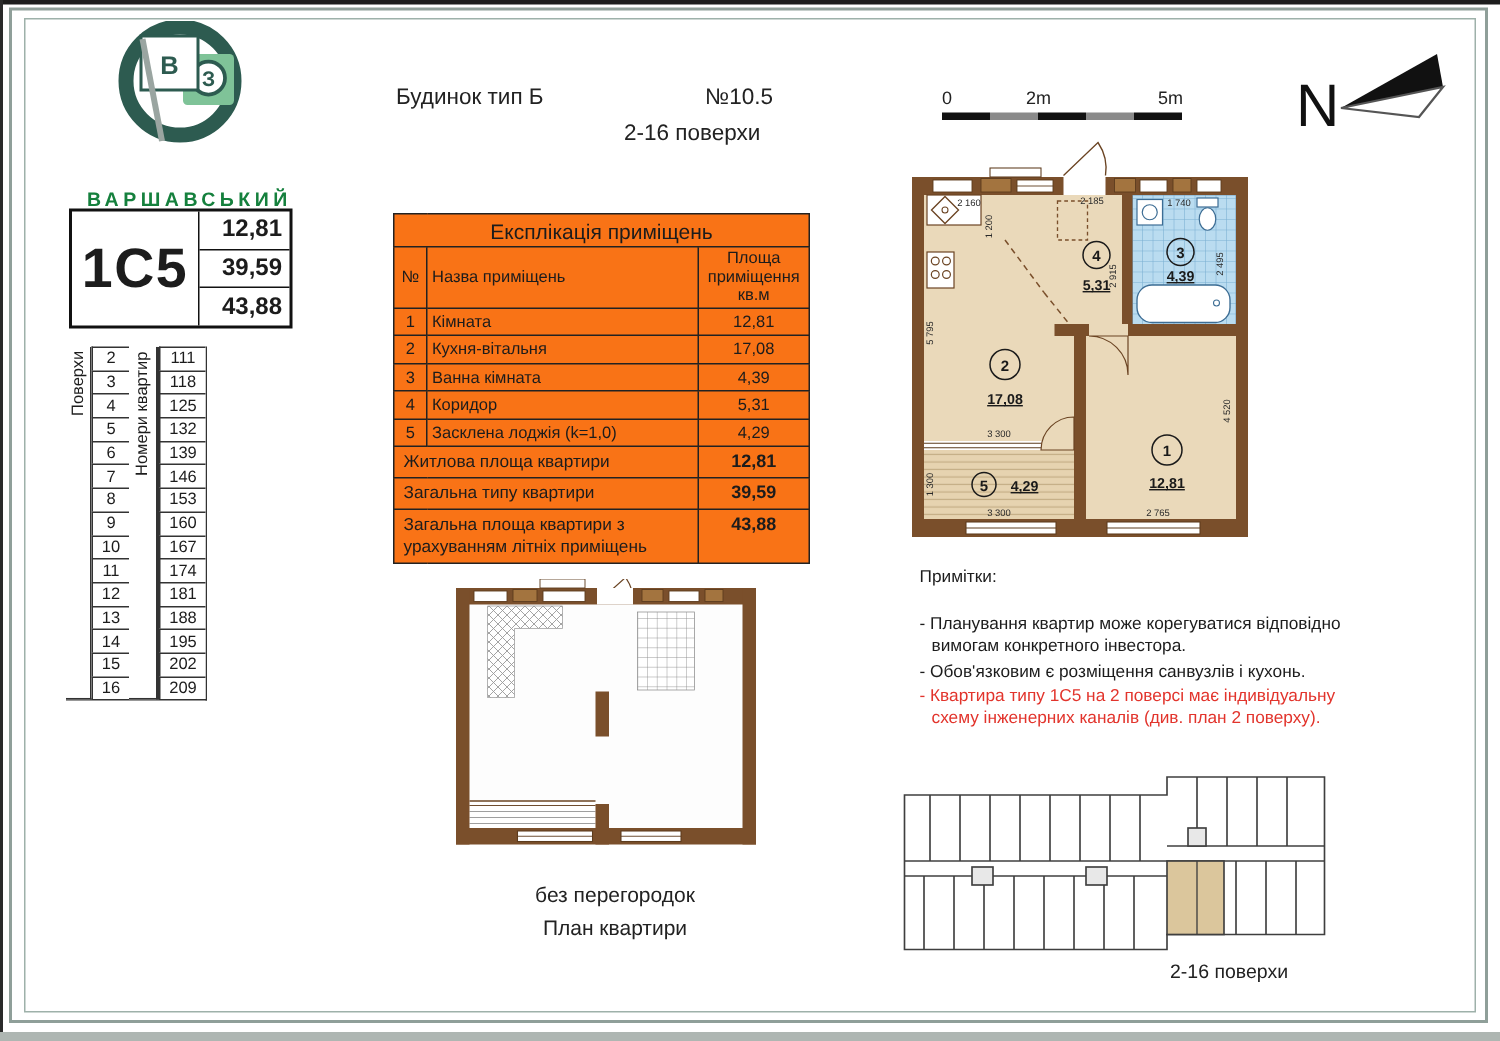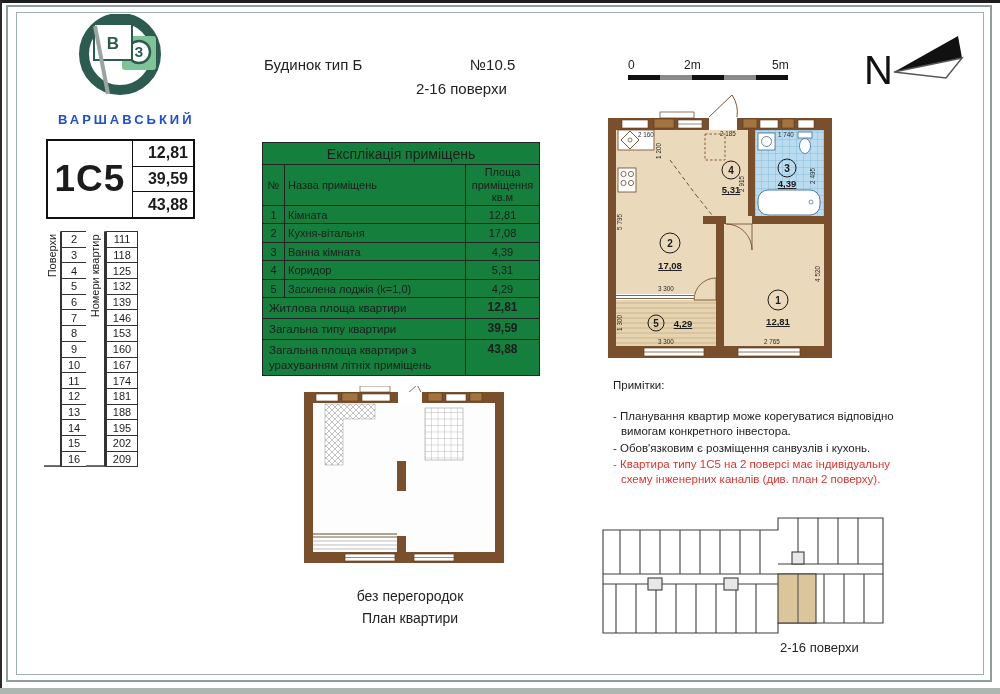--- a/index.html
+++ b/index.html
@@ -14,21 +14,21 @@
   .edge-left{position:absolute;left:0;top:0;width:2px;height:694px;background:#2a2a2a;}
   .edge-bottom{position:absolute;left:0;top:688px;width:1000px;height:6px;background:#aeb6b2;}
   
   .frame-outer{position:absolute;left:6px;top:5px;right:8px;bottom:12px;border:2px solid #8f9f99;}
   .frame-inner{position:absolute;left:16px;top:12px;right:16px;bottom:19px;border:1px solid #9eb1aa;}
 
   .abs{position:absolute;}
 
   
   .logo-wrap{left:58px;top:14px;width:130px;text-align:center;}
-  .brand{margin-top:8px;font-size:13px;font-weight:bold;letter-spacing:3px;color:#1d4ed8;}
+  .brand{margin-top:20px;font-size:13px;font-weight:bold;letter-spacing:3px;color:#15803d;}
 
   
   .unit-card{left:46px;top:139px;width:149px;height:80px;border:2px solid #111;display:flex;background:#fff;}
   .unit-code{width:85px;border-right:1.5px solid #111;display:flex;align-items:center;justify-content:center;
     font-size:37px;font-weight:bold;letter-spacing:1px;}
   .unit-vals{flex:1;display:flex;flex-direction:column;}
   .unit-vals div{flex:1;display:flex;align-items:center;justify-content:flex-end;padding-right:5px;
     font-size:16px;font-weight:bold;border-bottom:1.5px solid #111;}
   .unit-vals div:last-child{border-bottom:none;}
 
@@ -38,21 +38,21 @@
   .fg-cell{border-left:1px solid #333;border-top:1px solid #333;display:flex;align-items:center;justify-content:center;background:#fff;}
   .fg-vlabel{grid-row:1 / span 15;writing-mode:vertical-rl;transform:rotate(180deg);
     display:flex;align-items:center;justify-content:flex-end;padding-bottom:0;font-size:11px;}
   .fg-vlabel span{padding:3px 2px;}
   .fg-v2{border-left:2px solid #333;}
 
   
   .hdr{font-size:15px;color:#222;}
 
   
-  .expl{left:262px;top:142px;border-collapse:collapse;background:#15803d;}
+  .expl{left:262px;top:142px;border-collapse:collapse;background:#f97316;}
   .expl td{border:1px solid #222;font-size:11px;padding:1px 3px;vertical-align:middle;}
   .expl .ttl{font-size:14px;text-align:center;height:22px;}
   .expl .hc{text-align:center;font-size:11px;line-height:1.15;}
   .expl .no{width:22px;text-align:center;}
   .expl .nm{width:181px;}
   .expl .ar{width:74px;text-align:center;}
   .expl .sum-l{font-size:11.5px;padding-left:6px;height:21px;}
   .expl .sum-v{font-weight:bold;font-size:12px;text-align:center;vertical-align:top;padding-top:2px;}
   .expl .row td{height:18.5px;}
 

